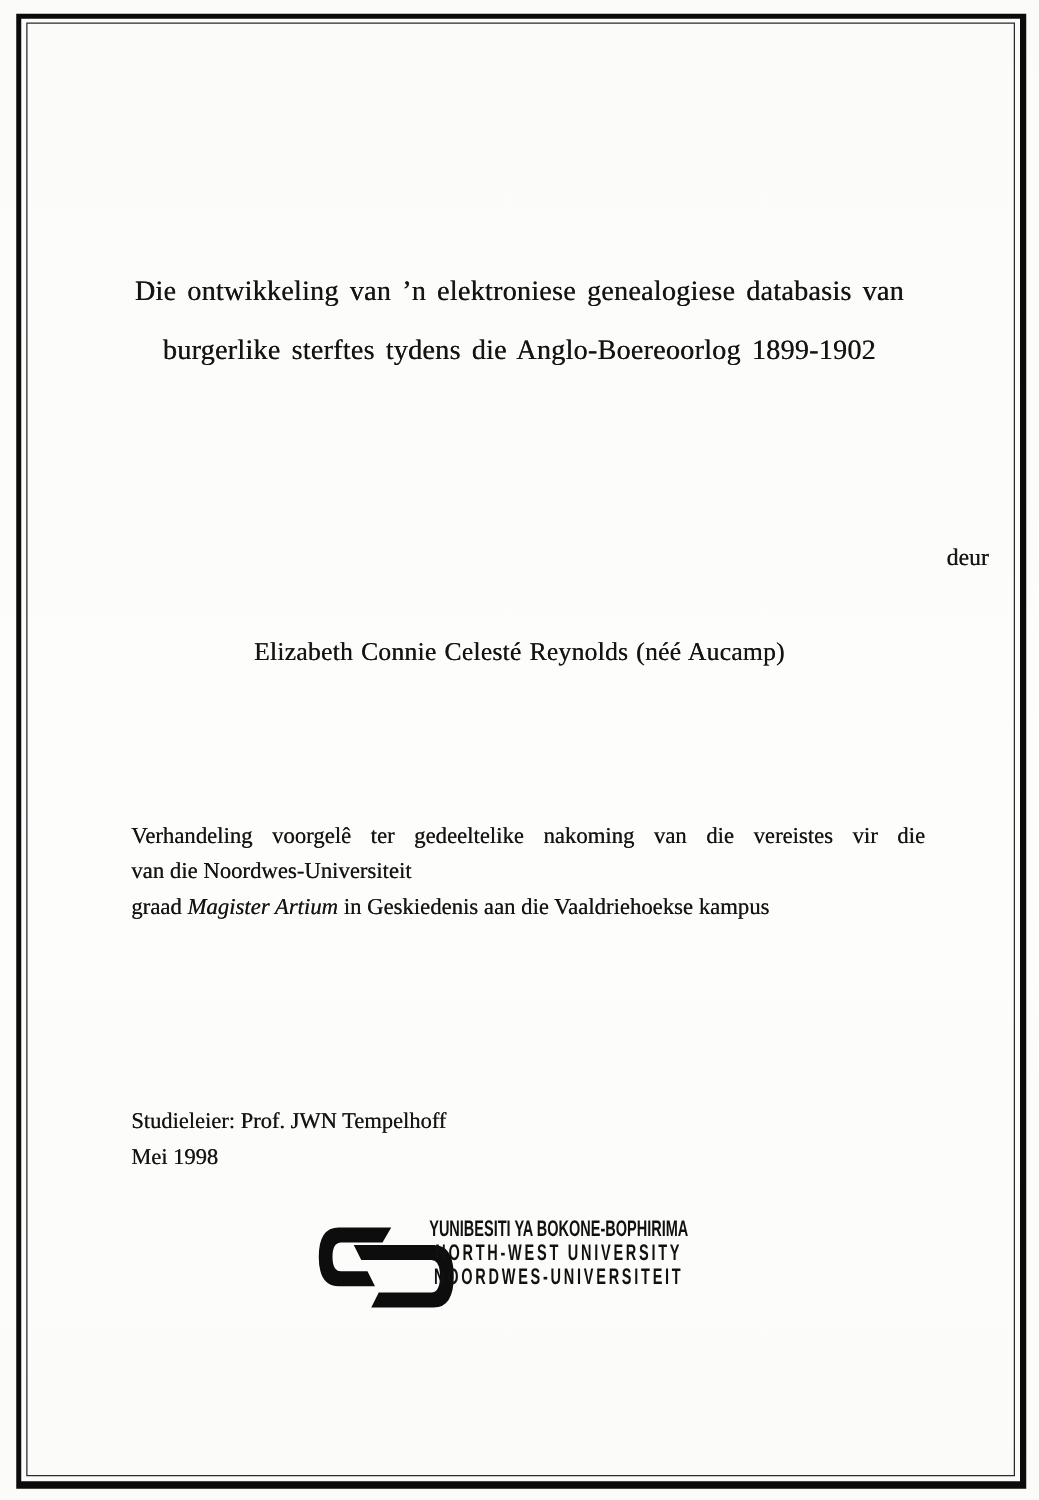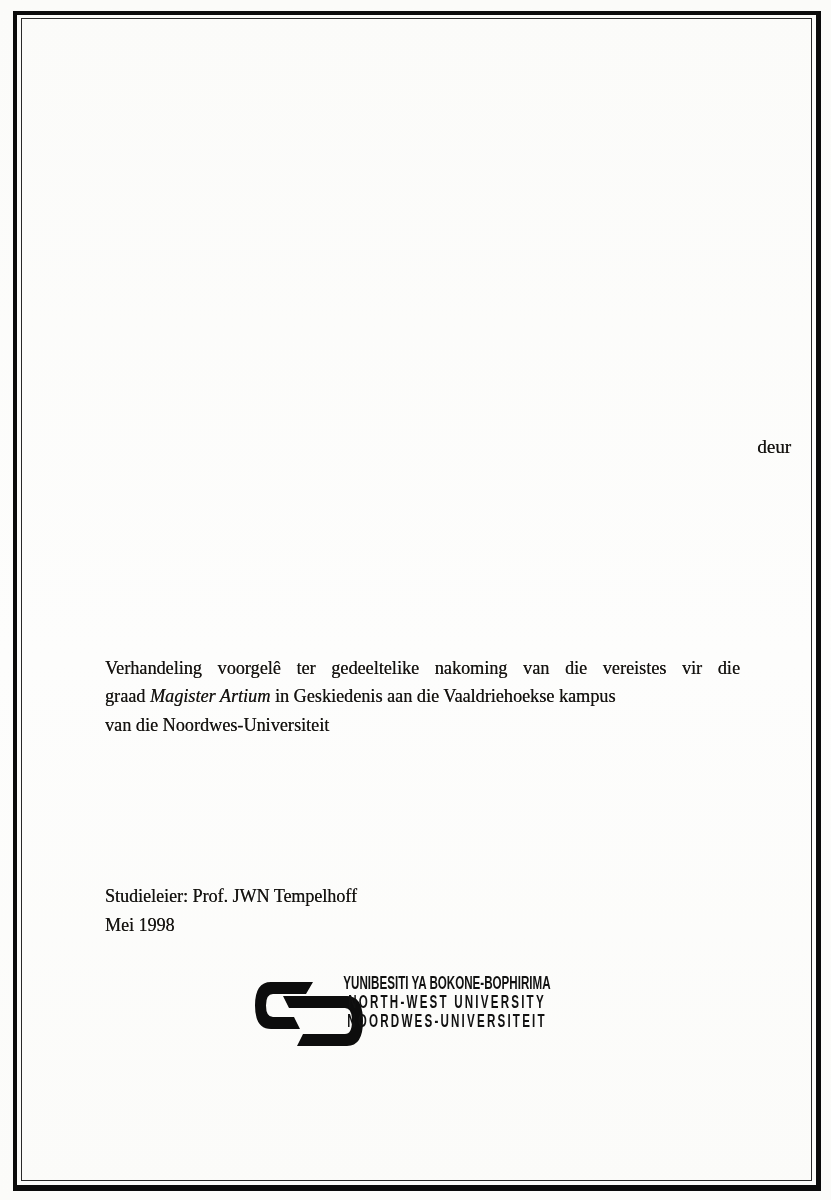--- a/index.html
+++ b/index.html
@@ -91,28 +91,33 @@
   .logo-text .lt2 { letter-spacing:3.4px; }
 </style>
 </head>
 <body>
 
 <div class="page">
 
   <div class="frame-outer"></div>
   <div class="frame-inner"></div>
 
+  <h1 class="title">
+    <span class="tline">Die ontwikkeling van ’n elektroniese genealogiese databasis van</span>
+    <span class="tline">burgerlike sterftes tydens die Anglo-Boereoorlog 1899-1902</span>
+  </h1>
 
   <div class="byline">deur</div>
 
+  <div class="author">Elizabeth Connie Celesté Reynolds (néé Aucamp)</div>
 
   <div class="submission">
     <div class="s-line s-justify">Verhandeling voorgelê ter gedeeltelike nakoming van die vereistes vir die</div>
+    <div class="s-line">van die Noordwes-Universiteit</div>
     <div class="s-line"><span>graad </span><em>Magister Artium</em><span> in Geskiedenis aan die Vaaldriehoekse kampus</span></div>
-    <div class="s-line">van die Noordwes-Universiteit</div>
   </div>
 
   <div class="supervisor">
     <div>Studieleier: Prof. JWN Tempelhoff</div>
     <div>Mei 1998</div>
   </div>
 
   <div class="logo">
     <svg class="logo-mark" viewBox="0 0 112 76" aria-hidden="true">
       <path class="lk" d="M60,2 H18 Q2,2 2,25.5 Q2,49 18,49 H47 L41,37 H20 Q13,37 13,25.5 Q13,14 20,14 H53 Z"></path>

